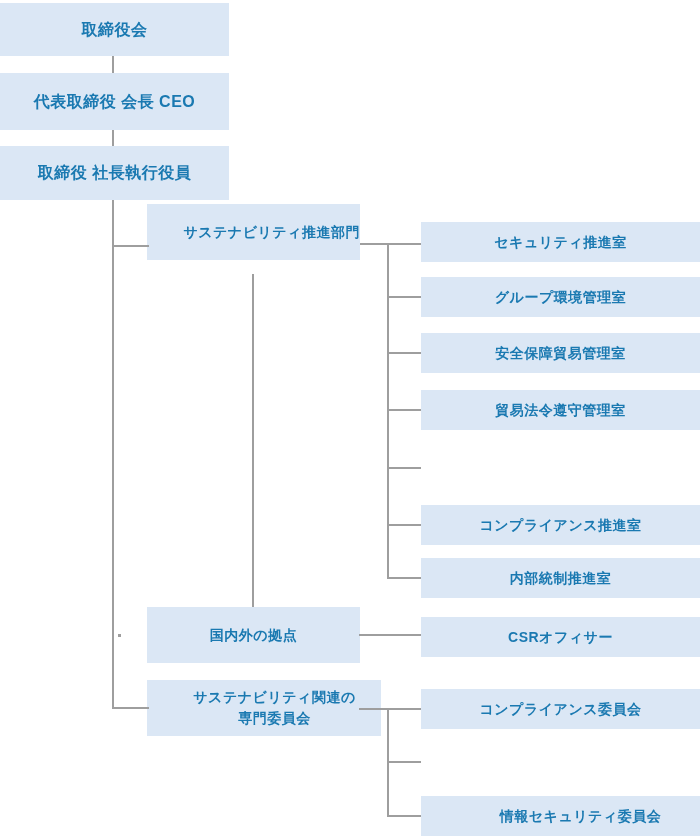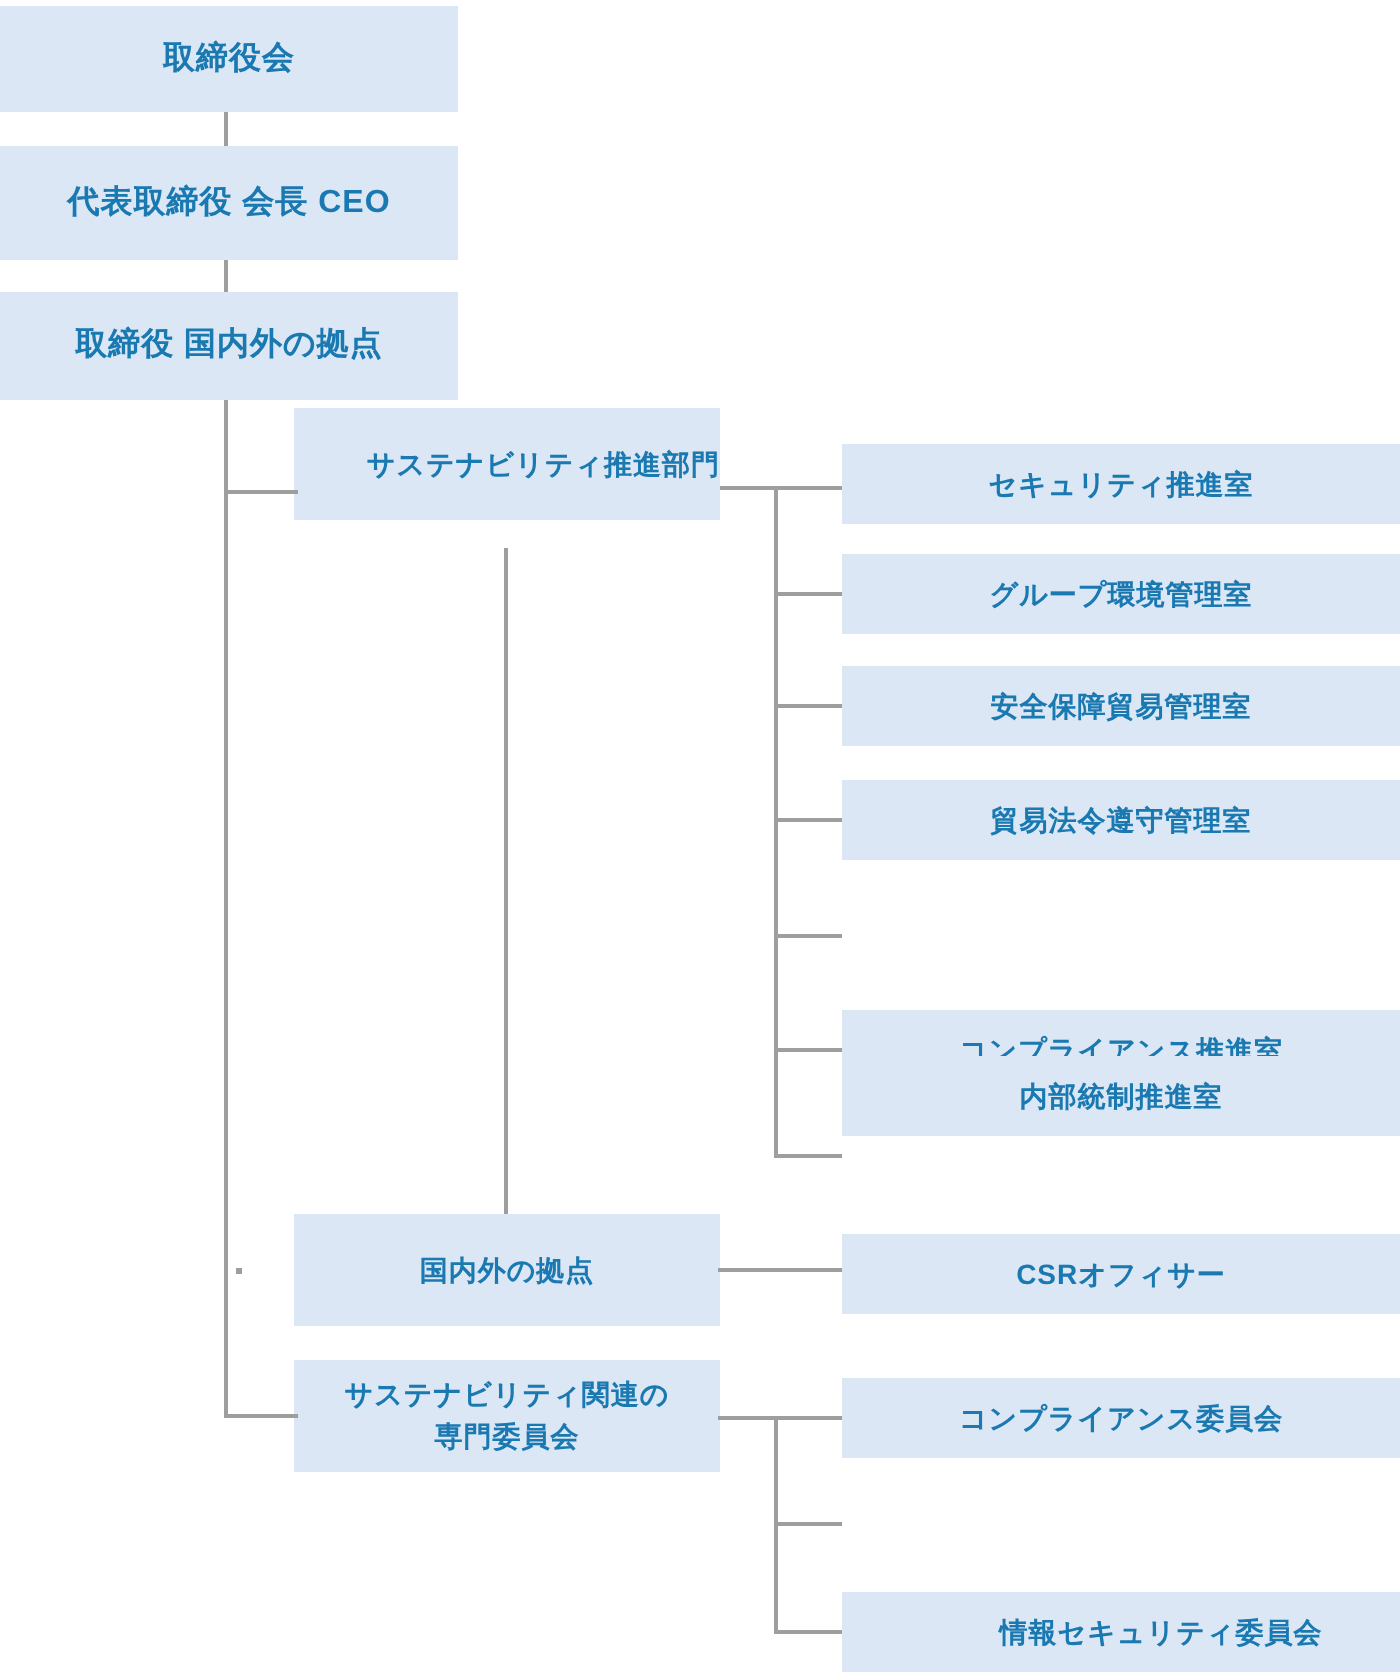--- a/index.html
+++ b/index.html
@@ -35,29 +35,29 @@
     position: absolute;
     background: #9e9e9e;
   }
   
   #b-top0 { top: 3px;   height: 53px; }
   #b-top1 { top: 73px;  height: 57px; }
   #b-top2 { top: 146px; height: 54px; }
   
   #b-dept  { top: 204px; height: 56px; align-items: flex-end; }
   #b-sites { top: 607px; height: 56px; }
-  #b-comm  { top: 680px; height: 56px; line-height: 21px; }
+  #b-comm  { top: 680px; height: 56px; line-height: 21px; padding-left: 21px; }
   
   #b-r0  { top: 222px; }
   #b-r1  { top: 277px; }
   #b-r2  { top: 333px; }
   #b-r3  { top: 390px; }
   #b-r4  { top: 448px; }
   #b-r5  { top: 505px; }
-  #b-r6  { top: 528px; }
+  #b-r6  { top: 558px; }
   #b-csr { top: 617px; }
   #b-c0  { top: 689px; }
   #b-c1  { top: 742px; }
   #b-c2  { top: 796px; padding-left: 20px; }
   
   #lv-01    { left: 112px; top: 56px;  width: 2px;  height: 17px; }
   #lv-12    { left: 112px; top: 130px; width: 2px;  height: 16px; }
   #lv-trunk { left: 112px; top: 200px; width: 2px;  height: 509px; }
   #lh-dept-l  { left: 112px; top: 245px; width: 37px; height: 2px; }
   #lh-dept-r  { left: 360px; top: 243px; width: 61px; height: 2px; }
@@ -82,21 +82,21 @@
 
 <div class="stage">
 
   <div class="box lv0" id="b-top0">
     <span>取締役会</span>
   </div>
   <div class="box lv0" id="b-top1">
     <span>代表取締役 会長 CEO</span>
   </div>
   <div class="box lv0" id="b-top2">
-    <span>取締役 国内外の拠点</span>
+    <span>取締役 社長執行役員</span>
   </div>
 
   <div class="box mid" id="b-dept">
     <span>サステナビリティ推進部門</span>
   </div>
   <div class="box mid" id="b-sites">
     <span>国内外の拠点</span>
   </div>
   <div class="box mid" id="b-comm">
     <span>サステナビリティ関連の</span>

